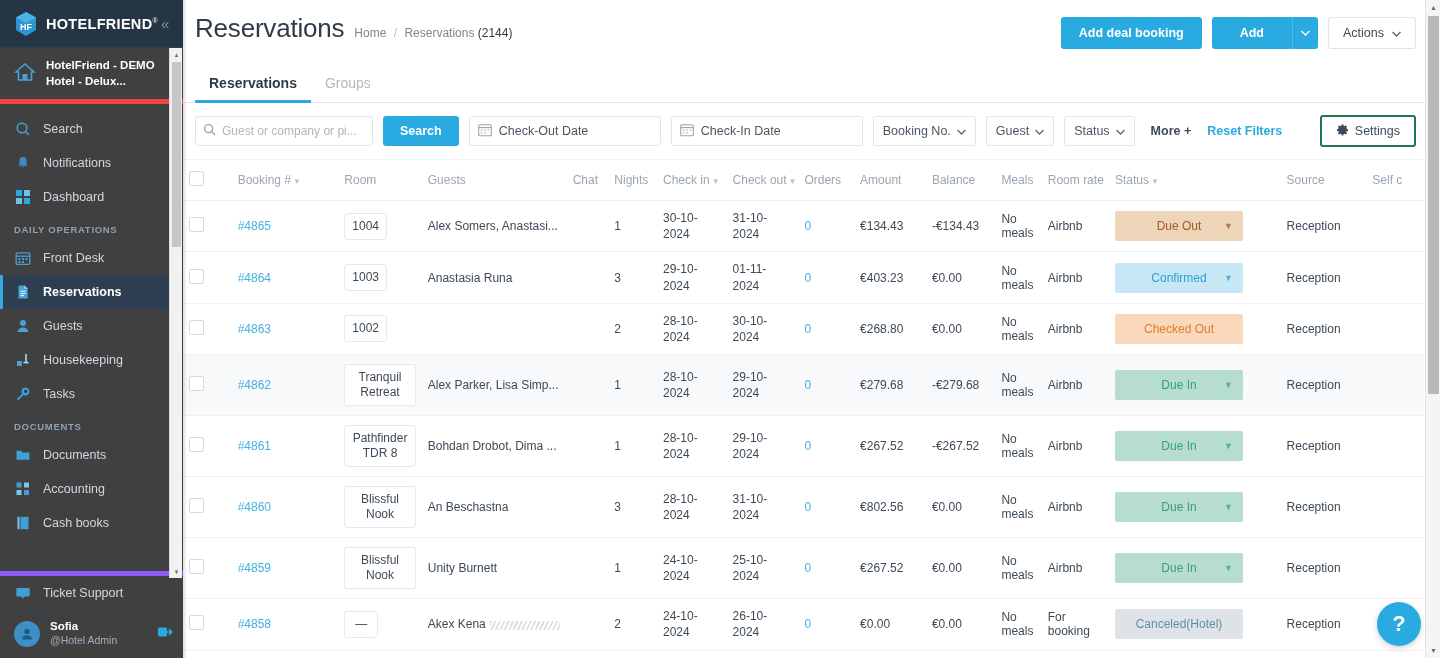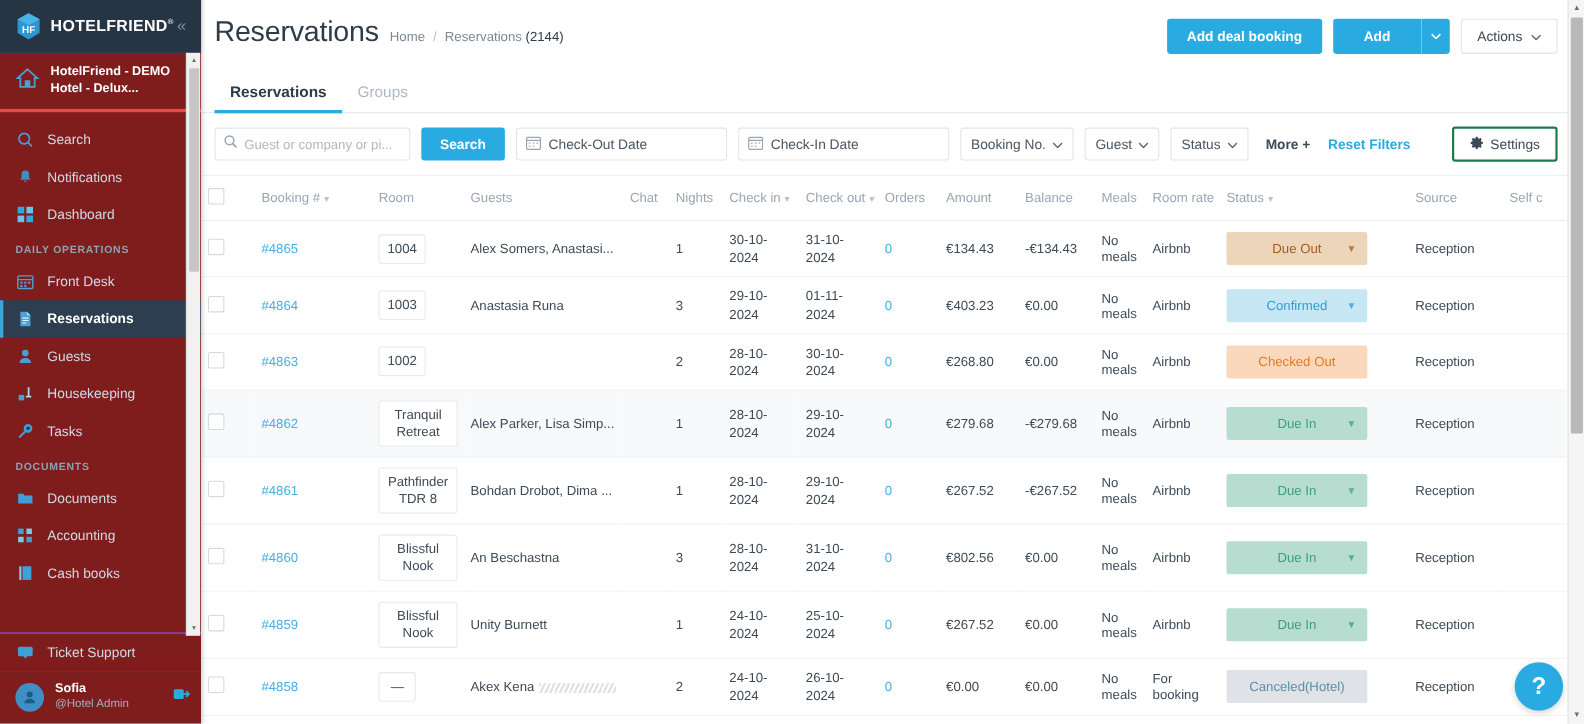--- a/index.html
+++ b/index.html
@@ -10,21 +10,21 @@
     overflow: hidden;
     font-family: "Liberation Sans", sans-serif;
     background: #ffffff;
     -webkit-font-smoothing: antialiased;
   }
   .app { position: relative; width: 1440px; height: 658px; display: flex; }
 
   
   .sidebar {
     width: 183px; height: 658px;
-    background: #7f1d1d;
+    background: #404040;
     color: #c8d2dc;
     position: relative;
     flex: 0 0 183px;
     display: flex; flex-direction: column;
   }
   .sb-logo {
     height: 48px; display: flex; align-items: center;
     padding: 0 12px 0 14px; background: #263544;
     border-bottom: 1px solid #2d3e50;
     flex: 0 0 48px;
@@ -34,21 +34,21 @@
     color: #ffffff; font-weight: bold; font-size: 14.5px;
     letter-spacing: 0.3px; white-space: nowrap;
   }
   .sb-logo-reg { font-size: 7px; vertical-align: super; font-weight: normal; }
   .sb-collapse {
     margin-left: auto; color: #7f93a8; font-size: 15px; cursor: pointer;
     line-height: 1; padding: 2px 3px;
   }
   .sb-hotel {
     display: flex; align-items: center; padding: 10px 12px 10px 14px;
-    border-bottom: 3px solid #ef4444; flex: 0 0 auto;
+    border-bottom: 5px solid #ef4444; flex: 0 0 auto;
   }
   .sb-hotel-ico { width: 22px; flex: 0 0 22px; margin-right: 10px; }
   .sb-hotel-name {
     font-size: 11.5px; font-weight: bold; color: #ffffff; line-height: 1.35;
     max-width: 118px;
   }
   .sb-scroll {
     flex: 1 1 auto; overflow: hidden; position: relative; padding-top: 8px;
   }
   .sb-section {
@@ -64,21 +64,21 @@
     background: #2d3e50; color: #ffffff; font-weight: bold;
   }
   .sb-item.active::before {
     content: ""; position: absolute; left: 0; top: 0; bottom: 0;
     width: 3px; background: #3aa7dd;
   }
   .sb-ico {
     width: 18px; height: 18px; flex: 0 0 18px; margin-right: 11px;
     display: inline-flex; align-items: center; justify-content: center;
   }
-  .sb-bottom { flex: 0 0 auto; border-top: 1px solid #8b5cf6; }
+  .sb-bottom { flex: 0 0 auto; border-top: 5px solid #8b5cf6; }
   .sb-user {
     display: flex; align-items: center; padding: 8px 10px 10px 14px;
     border-top: 1px solid #32445a;
   }
   .sb-avatar {
     width: 26px; height: 26px; border-radius: 50%; background: #3e8fc4;
     flex: 0 0 26px; margin-right: 10px; display: flex;
     align-items: center; justify-content: center;
   }
   .sb-uname { font-size: 11.5px; font-weight: bold; color: #ffffff; line-height: 1.3; }

